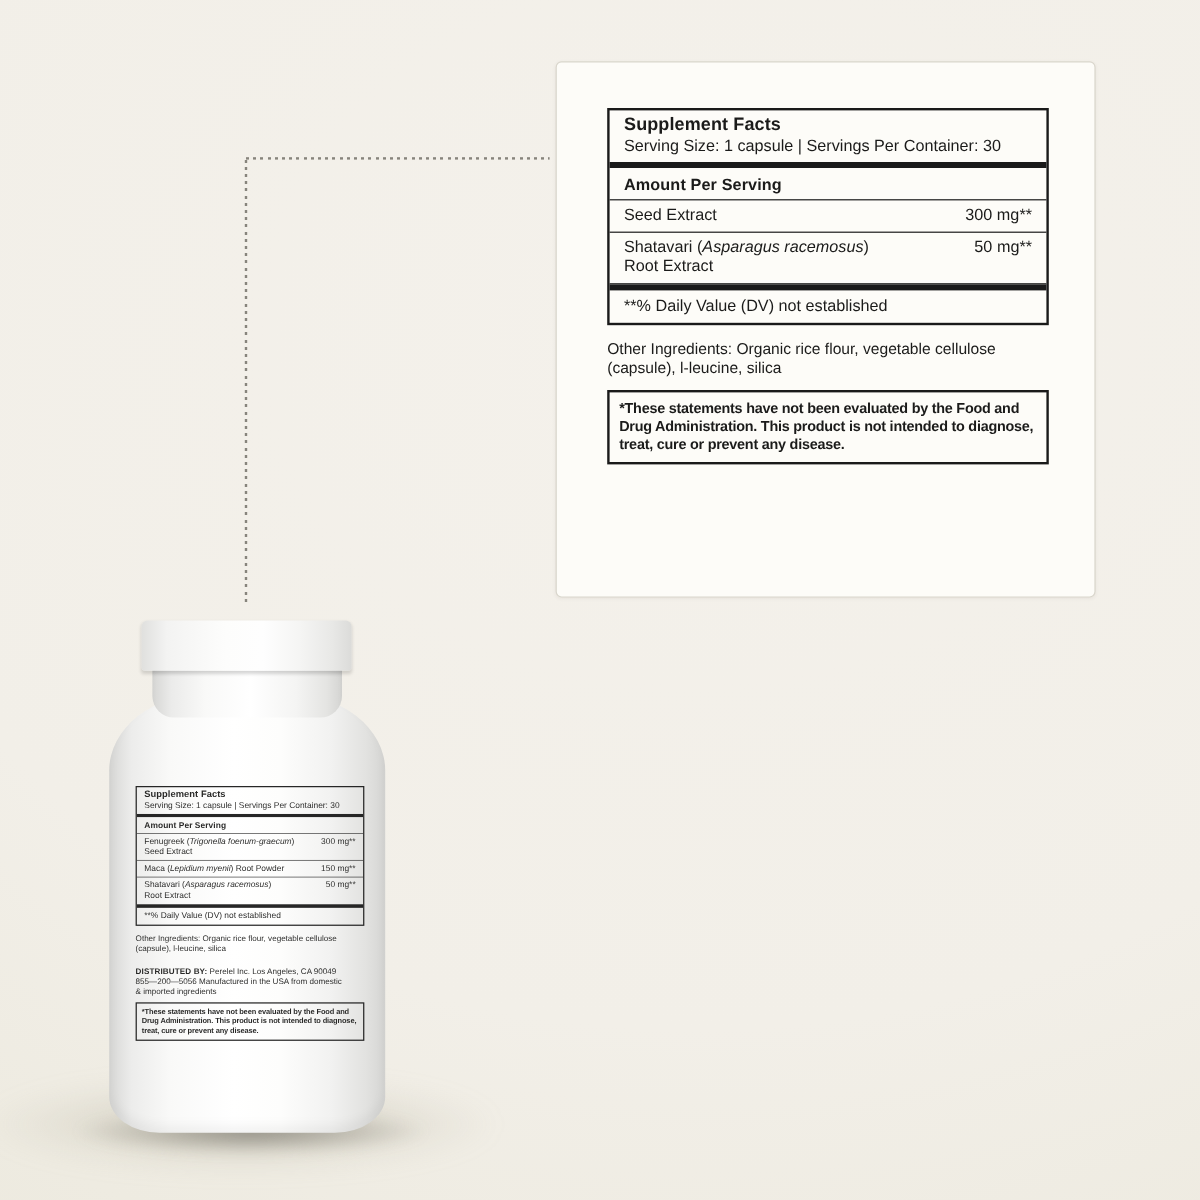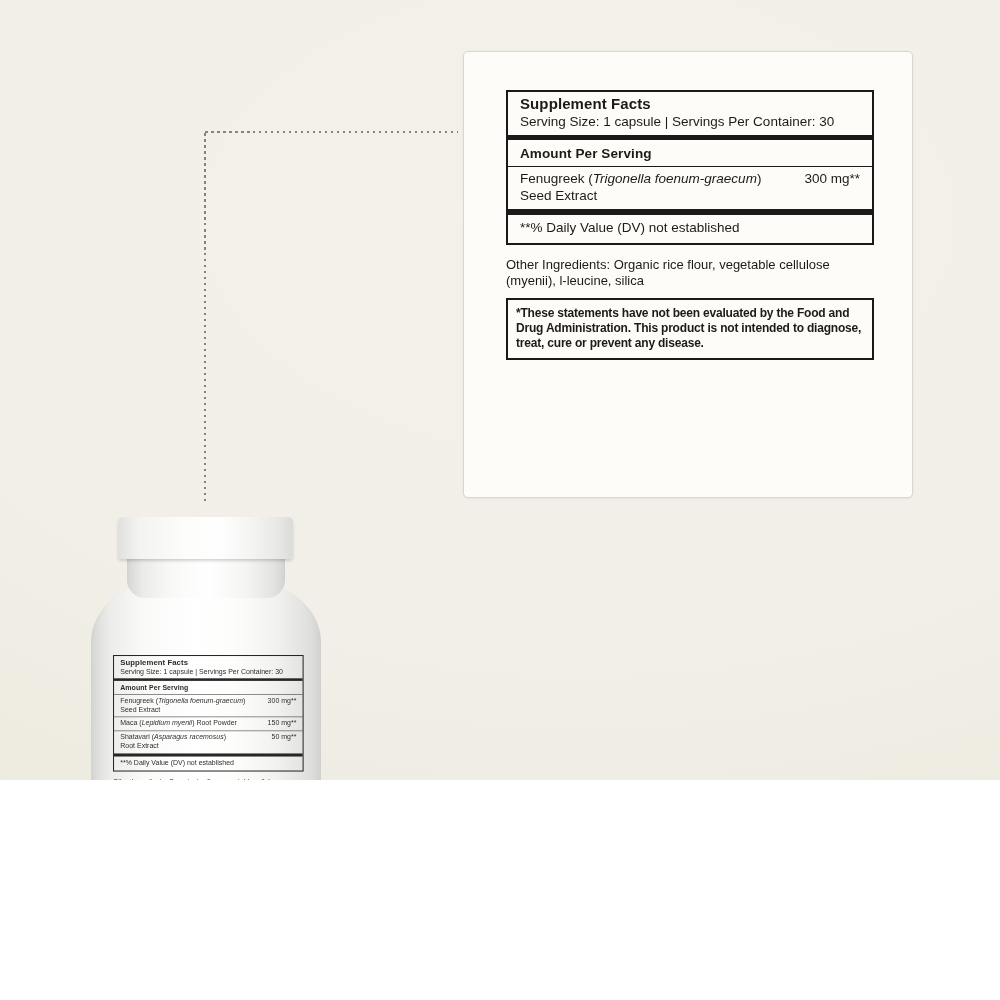--- a/index.html
+++ b/index.html
@@ -4,21 +4,21 @@
 <style>
   * { margin: 0; padding: 0; box-sizing: border-box; }
   html, body { width: 1000px; height: 1000px; }
   body {
     font-family: "Liberation Sans", "DejaVu Sans", sans-serif;
     color: #1b1b1a;
     overflow: hidden;
   }
   .scene {
     position: relative;
-    width: 1000px; height: 780px;
+    width: 1000px; height: 1000px;
     background:
       radial-gradient(130% 105% at 58% 28%, #f4f1eb 0%, #f2efe8 55%, #eae7da 100%);
     overflow: hidden;
   }
 
   
   .connector-h {
     position: absolute; left: 205px; top: 131px; width: 253px; height: 2px;
     background: repeating-linear-gradient(to right, #87847c 0 2.5px, transparent 2.5px 6px);
   }
@@ -126,29 +126,35 @@
   <div class="card">
     <div class="facts-label">
       <div class="ft">
         <div class="ft-header">
           <div class="ft-title">Supplement Facts</div>
           <div class="ft-serving">Serving Size: 1 capsule  |  Servings Per Container: 30</div>
         </div>
         <div class="ft-amount-head">Amount Per Serving</div>
         <div class="ft-row">
           <div class="ing">
-            <div><span>Fenugreek (</span><i>Trigonella foenum-graecum</i><span>)</span></div>
             <div>Seed Extract</div>
           </div>
           <div class="amount">300 mg**</div>
+        </div>
+        <div class="ft-row">
+          <div class="ing">
+            <div><span>Shatavari (</span><i>Asparagus racemosus</i><span>)</span></div>
+            <div>Root Extract</div>
+          </div>
+          <div class="amount">50 mg**</div>
         </div>
         <div class="ft-note">**% Daily Value (DV) not established</div>
       </div>
       <p class="p-other">Other Ingredients: Organic rice flour, vegetable cellulose
-(myenii), l-leucine, silica</p>
+(capsule), l-leucine, silica</p>
       <div class="disclaimer-box">*These statements have not been evaluated by the Food and Drug Administration. This product is not intended to diagnose, treat, cure or prevent any disease.</div>
     </div>
   </div>
 
   <div>
     <div class="bottle-shadow-wide"></div>
     <div class="bottle-shadow-contact"></div>
     <div class="bottle-body"></div>
     <div class="bottle-neck"></div>
     <div class="bottle-cap"></div>

